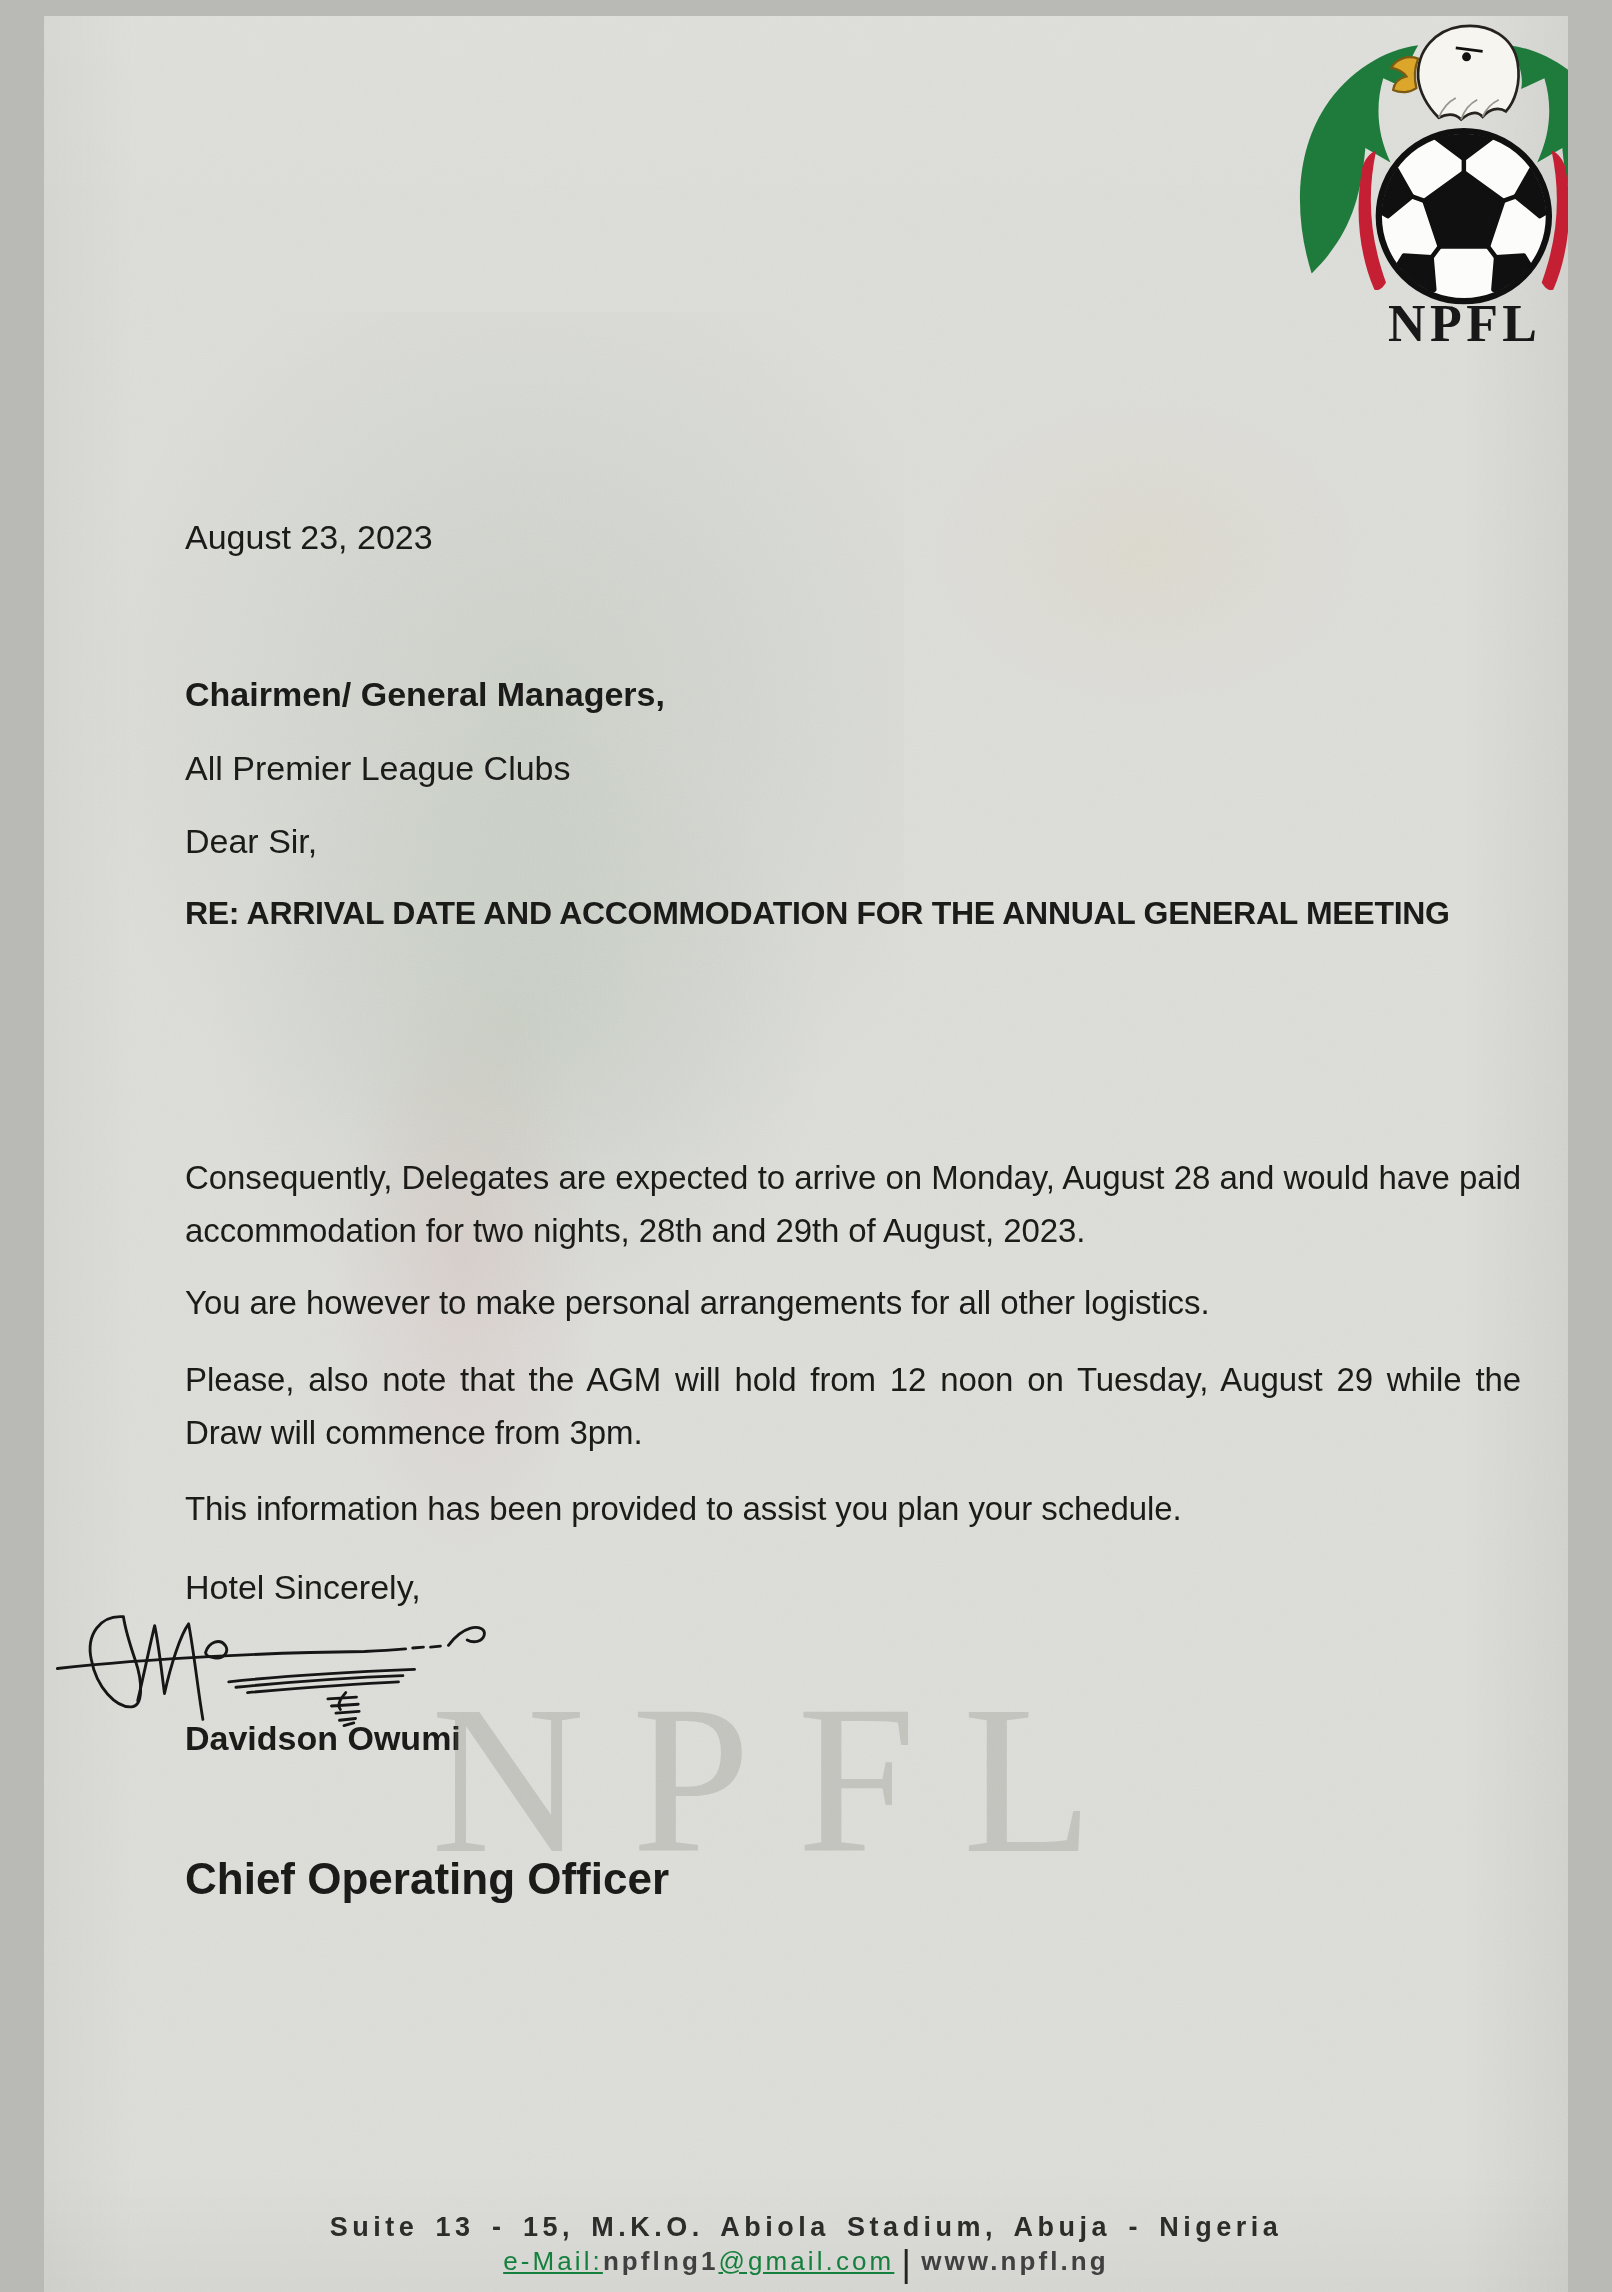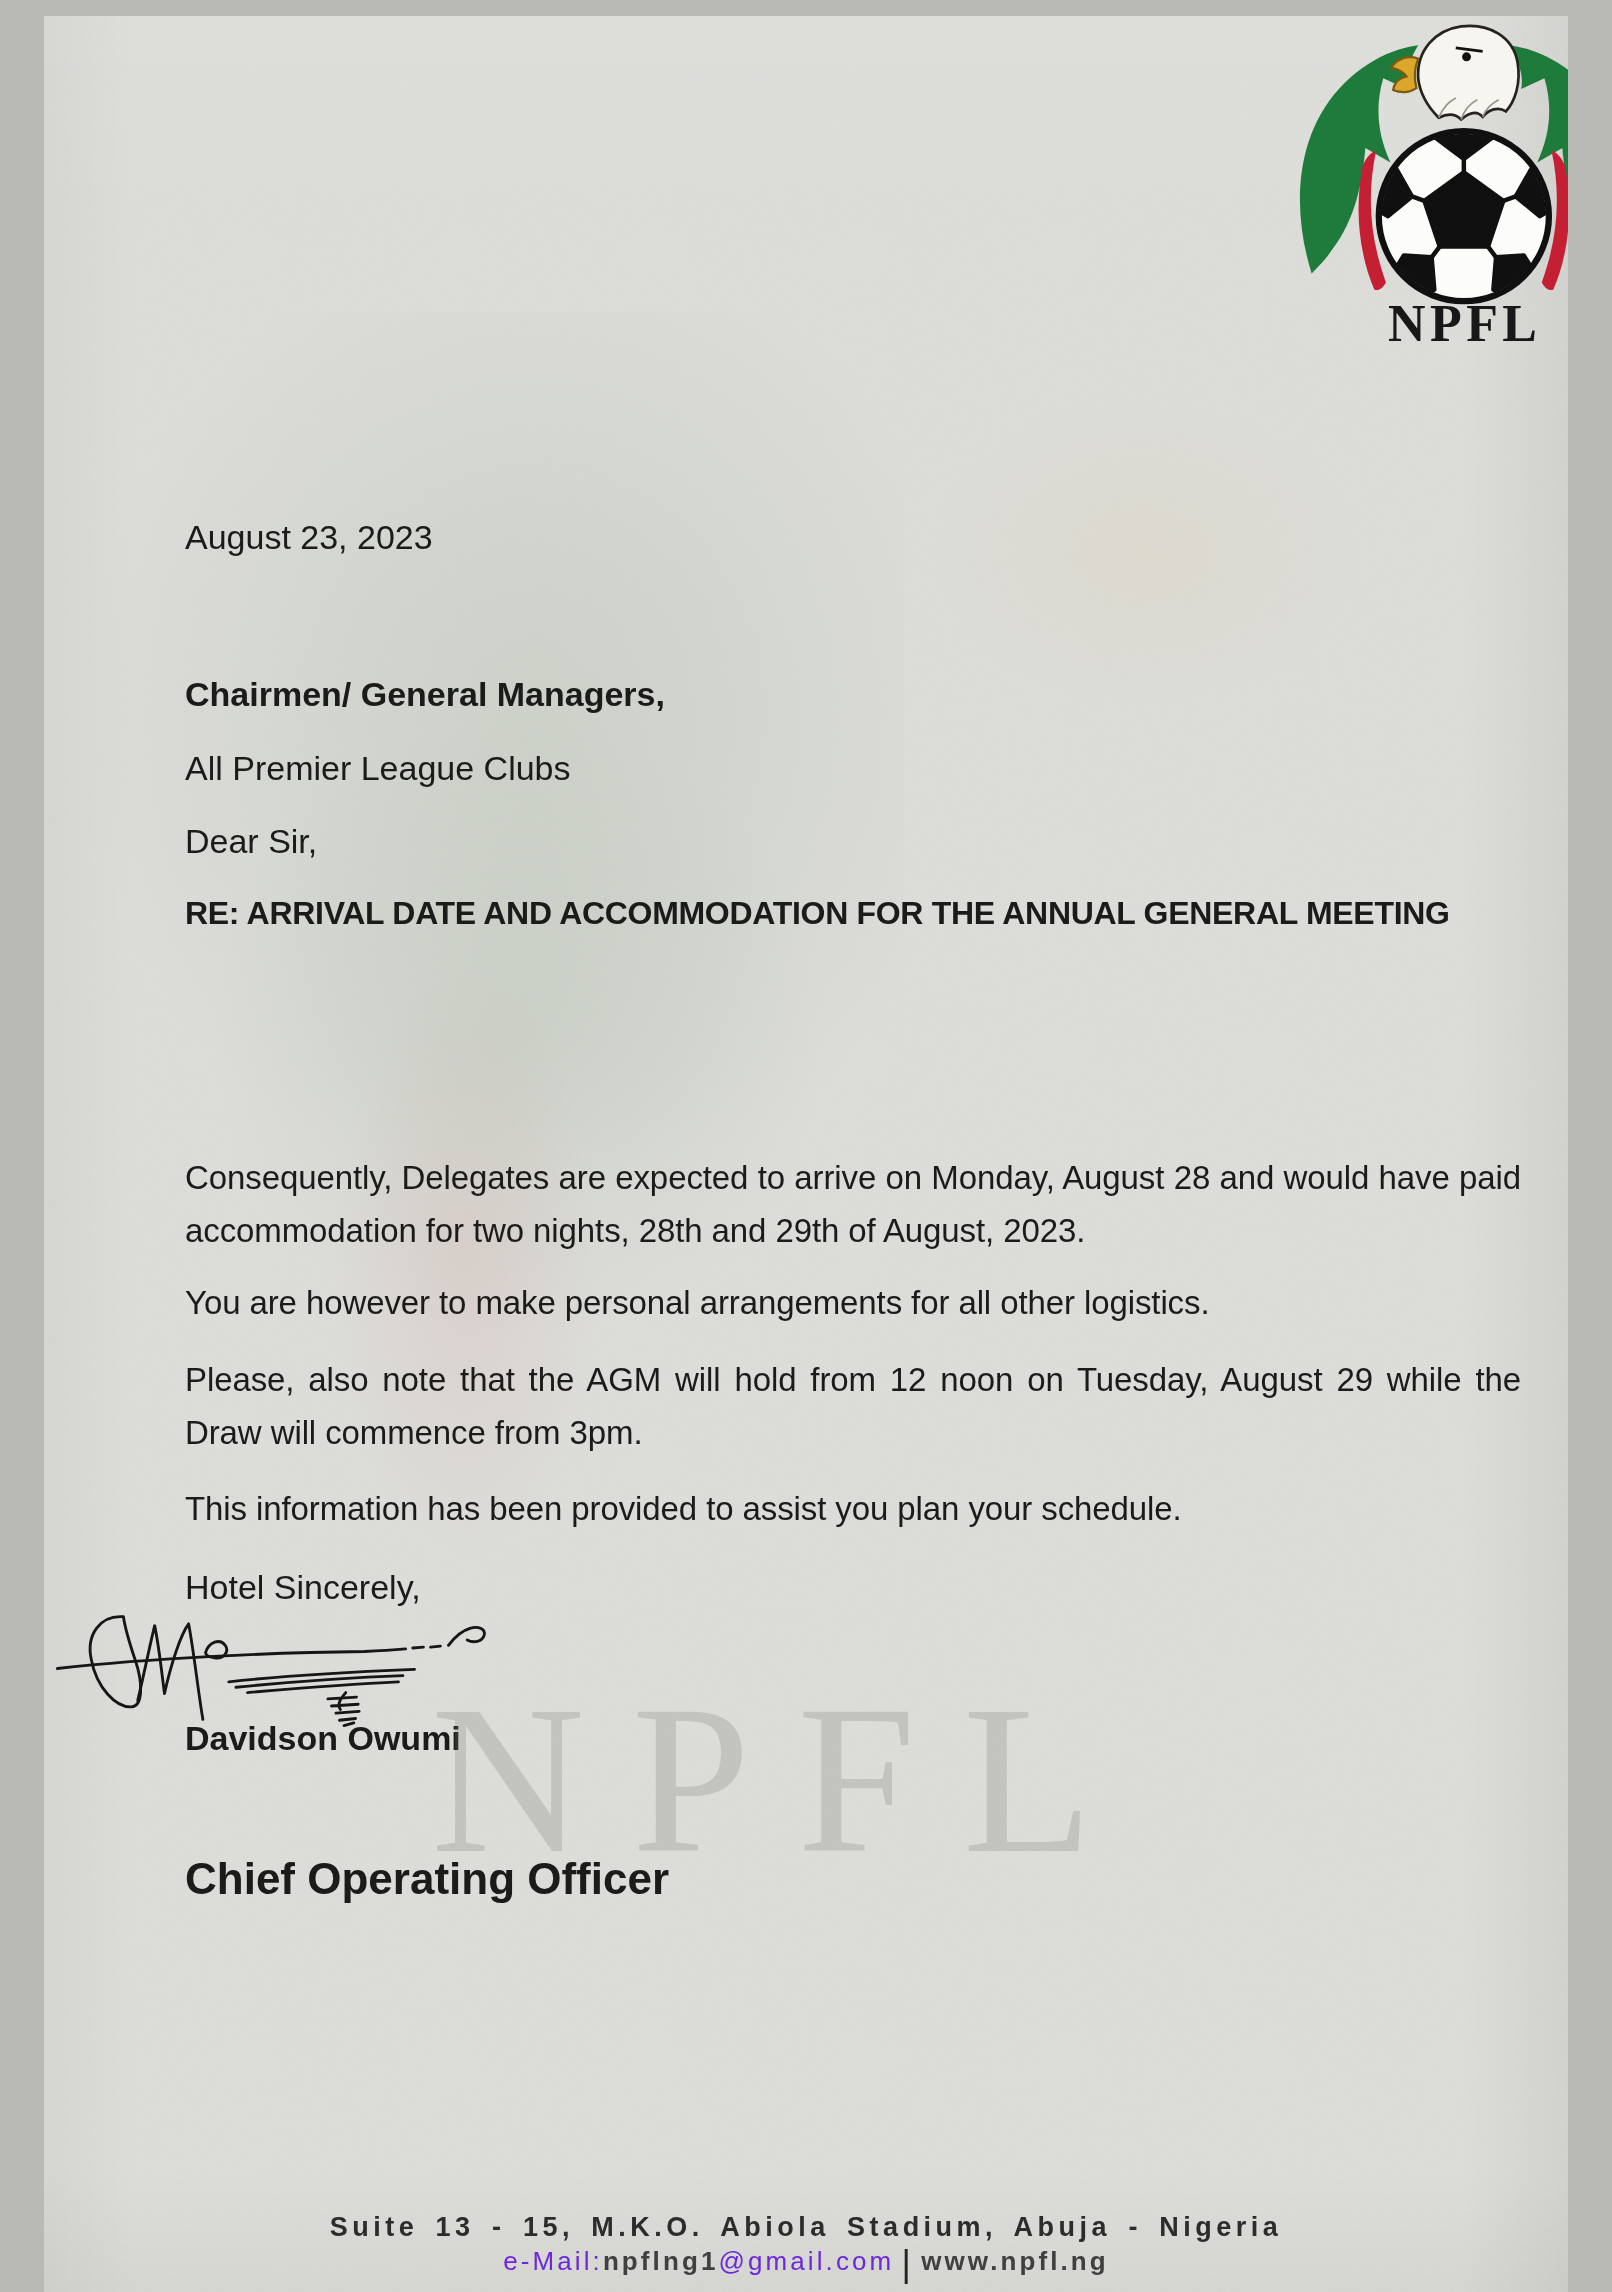--- a/index.html
+++ b/index.html
@@ -54,21 +54,21 @@
   .t-p5{top:1466px;}
   .t-close{top:1552px;font-size:34px;}
   .t-name{top:1703px;font-size:34px;font-weight:bold;}
   .t-title{top:1838px;font-size:44px;font-weight:bold;}
 
   .sig{position:absolute;left:0;top:1590px;width:466px;height:125px;}
 
   .footer{position:absolute;left:0;right:0;text-align:center;color:#2c2c2a;}
   .f-line1{top:2196px;font-size:27px;font-weight:bold;letter-spacing:4.5px;word-spacing:5.4px;}
   .f-line2{top:2227px;font-size:26px;letter-spacing:3.1px;}
-  .f-light{font-weight:normal;color:#6d28d9;}
+  .f-light{font-weight:normal;color:#15803d;text-decoration:underline;}
   .f-bold{font-weight:bold;color:#404040;}
   .f-pipe{display:inline-block;font-weight:300;font-size:36px;vertical-align:-6.3px;margin:0 7.2px;color:#242422;}
 </style>
 </head>
 <body>
 
 <div class="page">
 
   <div class="shade"></div>
   <div class="blob blob-green"></div>

